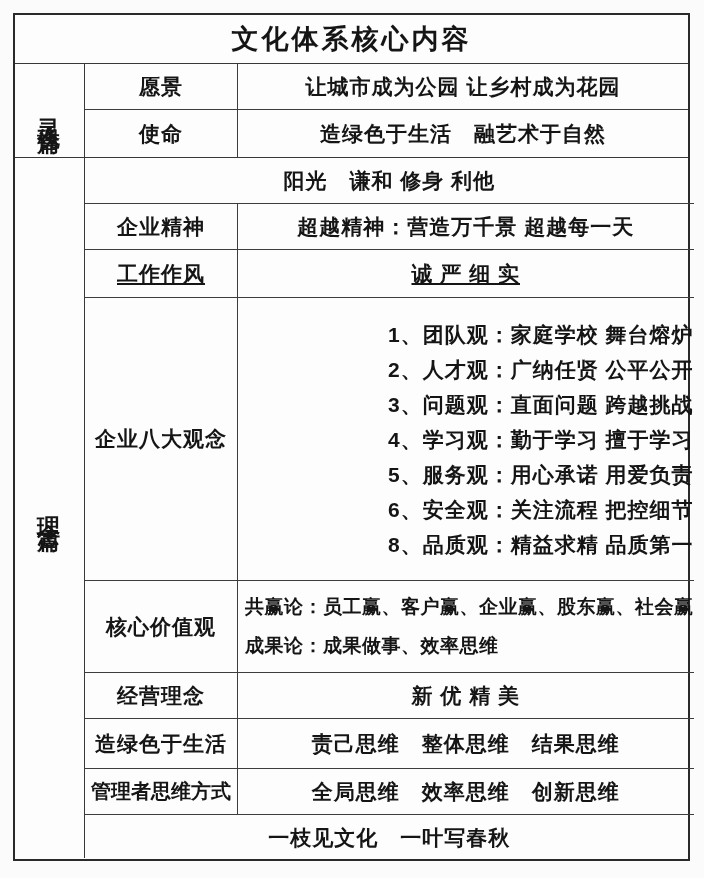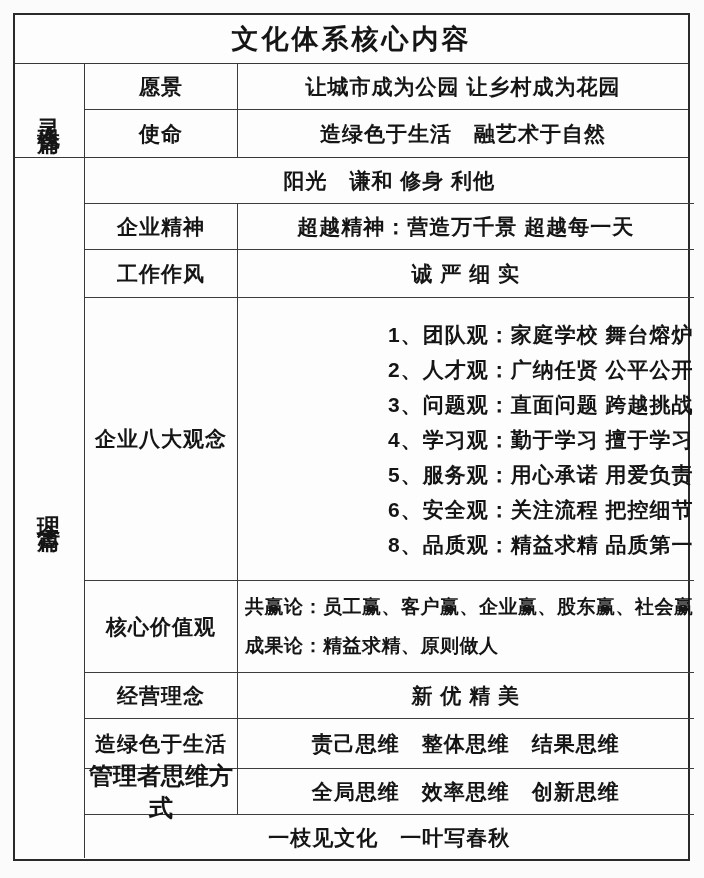--- a/index.html
+++ b/index.html
@@ -45,21 +45,21 @@
   .row { display: flex; border-bottom: 1px solid #3d3d3d; flex: none; }
   .row.last { border-bottom: none; }
   .label-cell {
     width: 153px; flex: none;
     border-right: 1px solid #3d3d3d;
     display: flex; align-items: center; justify-content: center;
     font-size: 21px;
     text-align: center;
     letter-spacing: 1px;
   }
-  .label-cell.tight { letter-spacing: 0; font-size: 24px; }
+  .label-cell.tight { letter-spacing: 0; font-size: 20px; }
   .content-cell {
     flex: 1;
     display: flex; align-items: center; justify-content: center;
     font-size: 21px;
     letter-spacing: 1px;
     white-space: pre;
   }
   .content-cell.list {
     flex-direction: column;
     align-items: flex-end;
@@ -77,21 +77,21 @@
     justify-content: center;
     padding-left: 7px;
     gap: 13px;
   }
   .content-cell.lines .phi-line {
     font-size: 19px;
     letter-spacing: 0.5px;
   }
   .h46 { height: 46px; }
   .h47 { height: 47px; }
-  .h48 { height: 48px; }
+  .h48 { height: 48px; text-decoration: underline; }
   .h50 { height: 50px; }
   .h92 { height: 92px; }
   .h283 { height: 283px; }
 </style>
 </head>
 <body>
 
 <div class="page">
   <div class="table">
 
@@ -143,21 +143,21 @@
             <div class="list-item">5、服务观：用心承诺 用爱负责</div>
             <div class="list-item">6、安全观：关注流程 把控细节</div>
             <div class="list-item">8、品质观：精益求精 品质第一</div>
           </div>
         </div>
 
         <div class="row h92">
           <div class="label-cell">核心价值观</div>
           <div class="content-cell lines">
             <div class="phi-line">共赢论：员工赢、客户赢、企业赢、股东赢、社会赢</div>
-            <div class="phi-line">成果论：精益求精、原则做人</div>
+            <div class="phi-line">成果论：成果做事、效率思维</div>
           </div>
         </div>
 
         <div class="row h46">
           <div class="label-cell">经营理念</div>
           <div class="content-cell">新 优 精 美</div>
         </div>
 
         <div class="row h50">
           <div class="label-cell">造绿色于生活</div>

